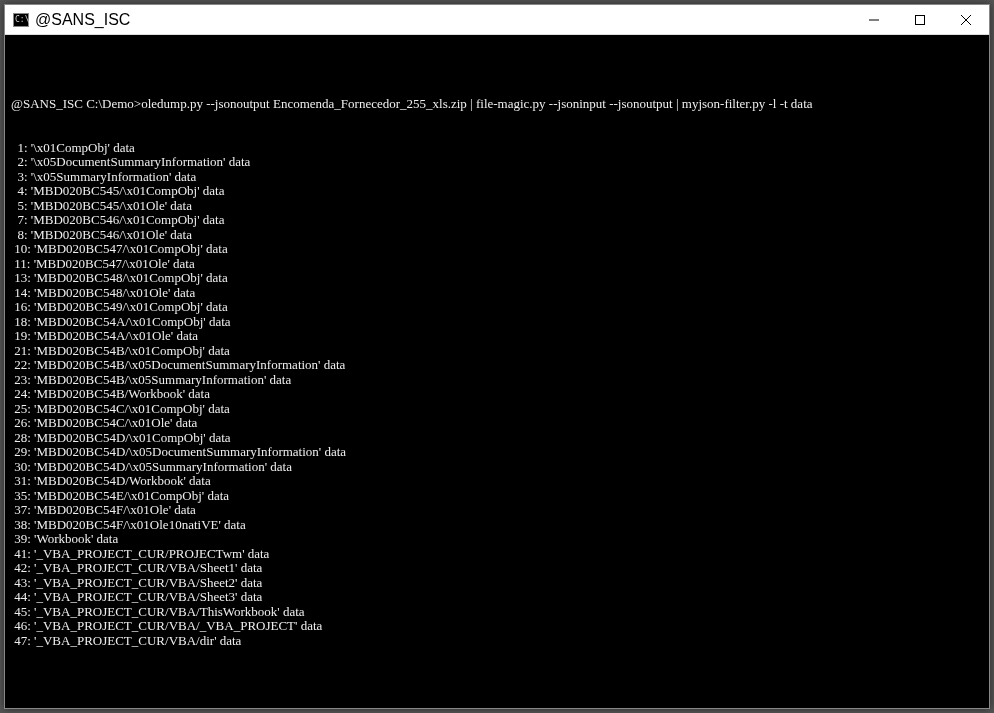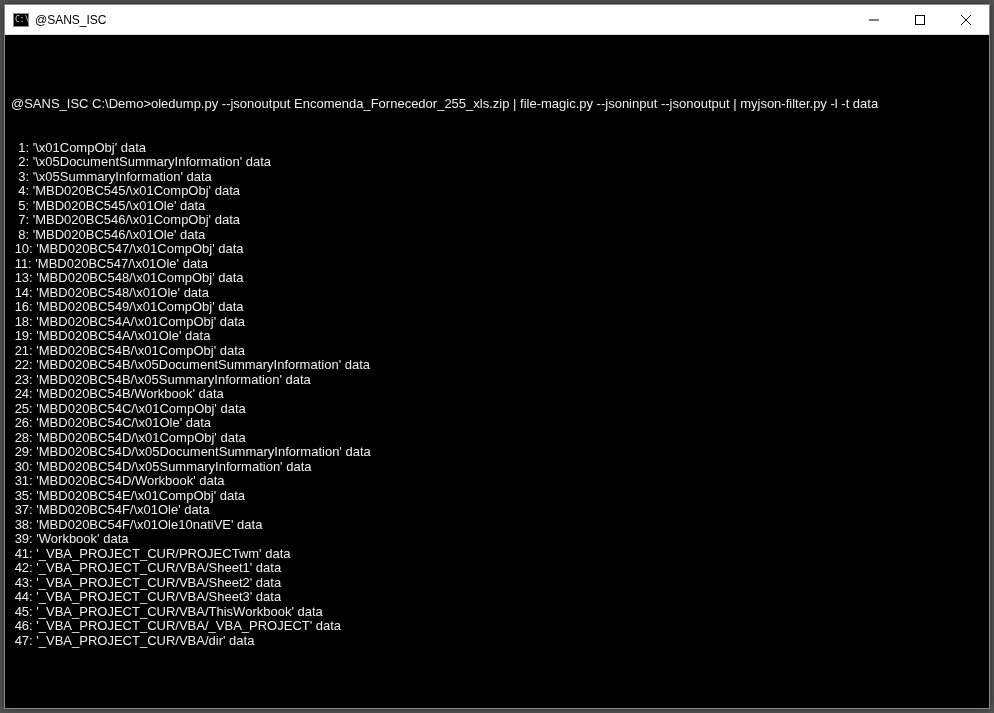--- a/index.html
+++ b/index.html
@@ -42,21 +42,21 @@
     display: inline-flex;
     align-items: center;
     justify-content: flex-start;
     font-size: 8px;
     color: #ccc;
     padding-left: 1px;
     font-family: monospace;
   }
   .title-text {
     font-family: "Segoe UI", Arial, sans-serif;
-    font-size: 12px;
+    font-size: 16px;
     color: #000;
   }
   .window-controls {
     display: flex;
   }
   .win-btn {
     width: 46px;
     height: 30px;
     display: flex;
     align-items: center;
@@ -64,21 +64,21 @@
     font-family: "Segoe UI", sans-serif;
     font-size: 11px;
     color: #000;
     cursor: default;
   }
   .win-btn svg { width: 10px; height: 10px; }
   .terminal {
     flex: 1;
     background: #000;
     color: #eee;
-    font-family: Liberation Sans, sans-serif;
+    font-family: Liberation Serif, serif;
     font-size: 13px;
     line-height: 14.5px;
     padding: 4px 6px;
     overflow: hidden;
     white-space: pre;
   }
   .prompt-line, .output-line {
     white-space: pre-wrap;
     word-break: break-all;
   }

